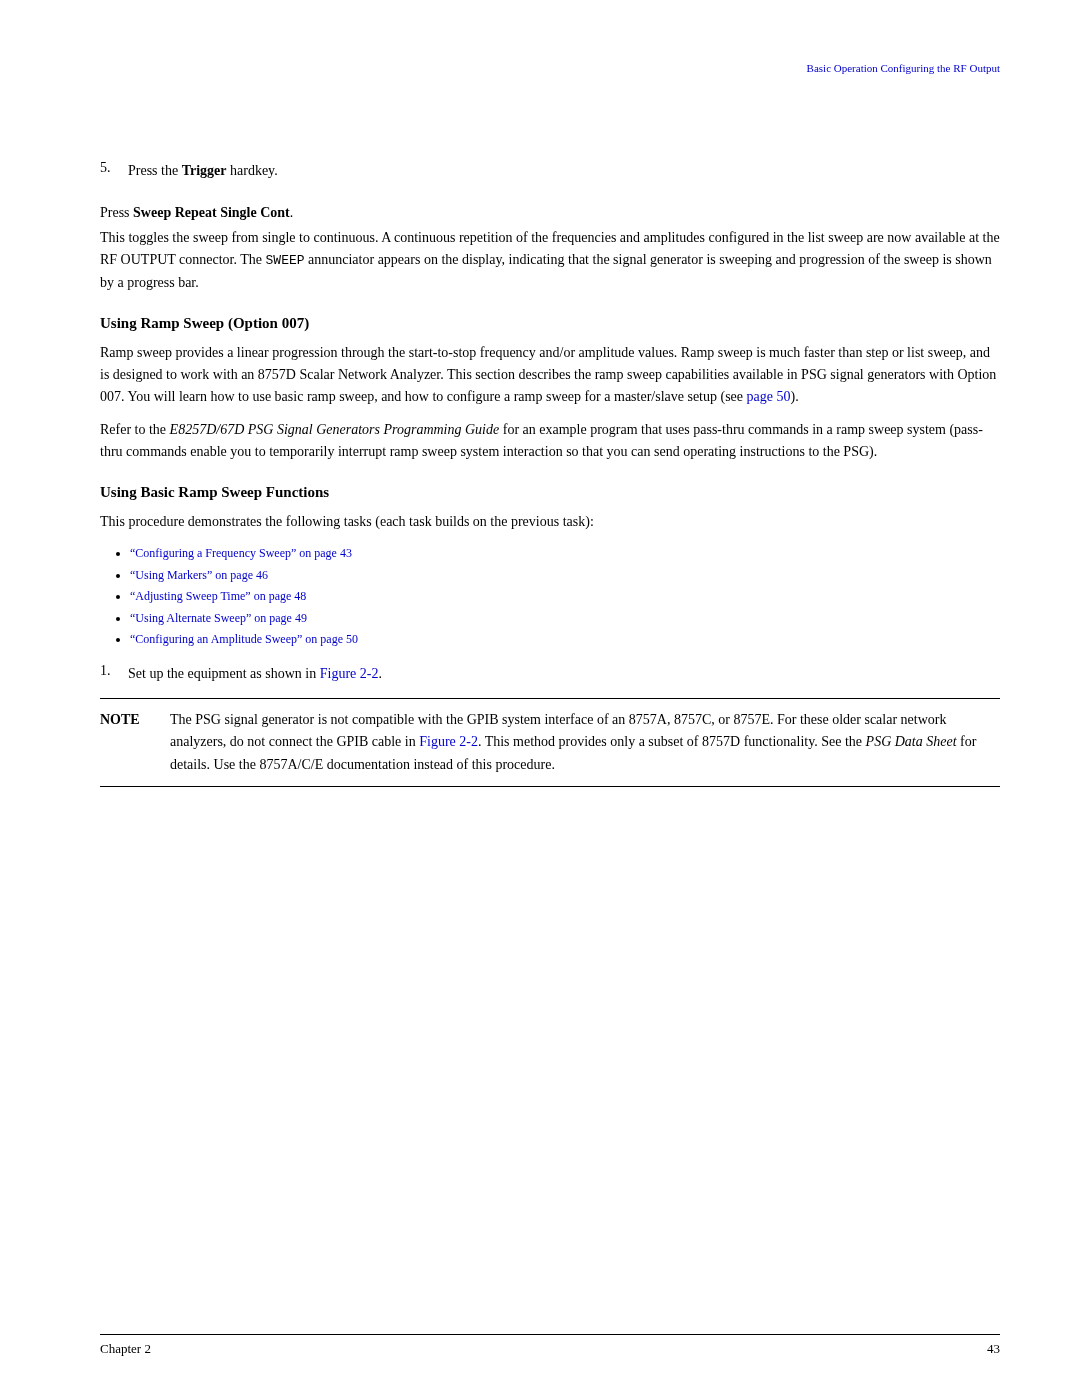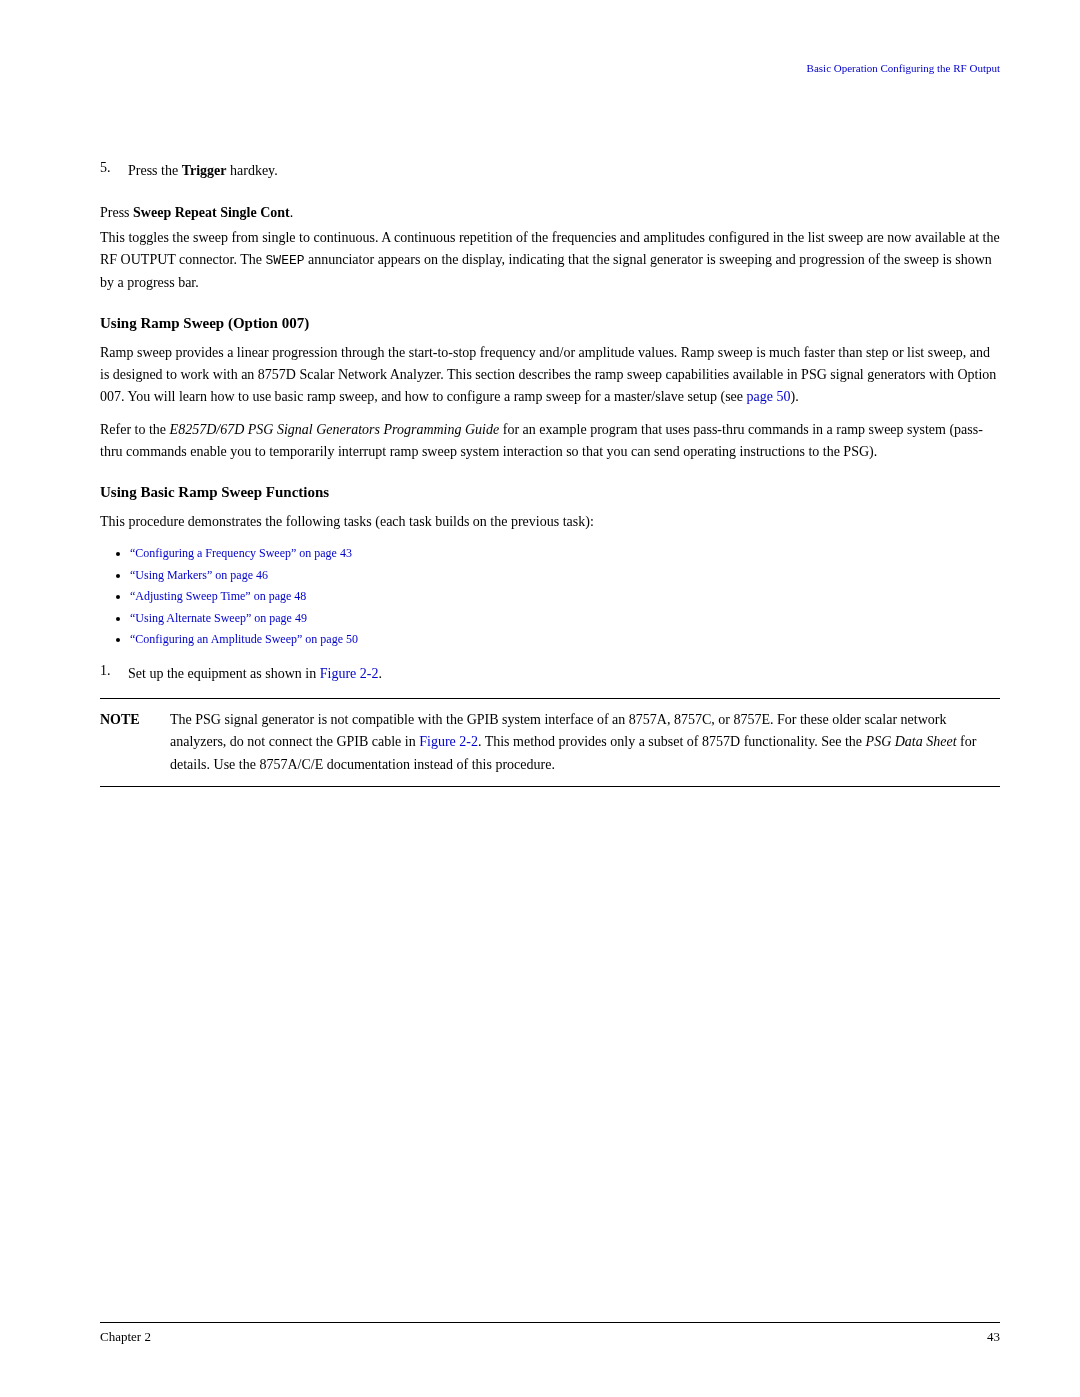--- a/index.html
+++ b/index.html
@@ -148,21 +148,21 @@
       color: #0000cc;
       text-decoration: none;
     }
 
     .note-content em {
       font-style: italic;
     }
 
     .footer {
       position: absolute;
-      bottom: 52px;
+      bottom: 40px;
       left: 100px;
       right: 80px;
       display: flex;
       justify-content: space-between;
       font-size: 13px;
       color: #000;
       border-top: 1px solid #000;
       padding-top: 6px;
     }
 

